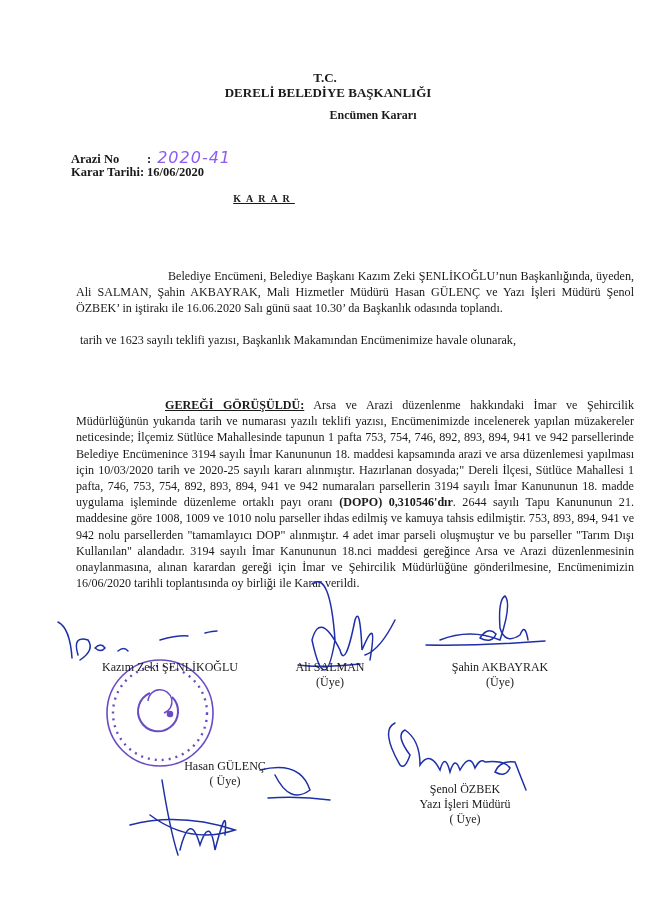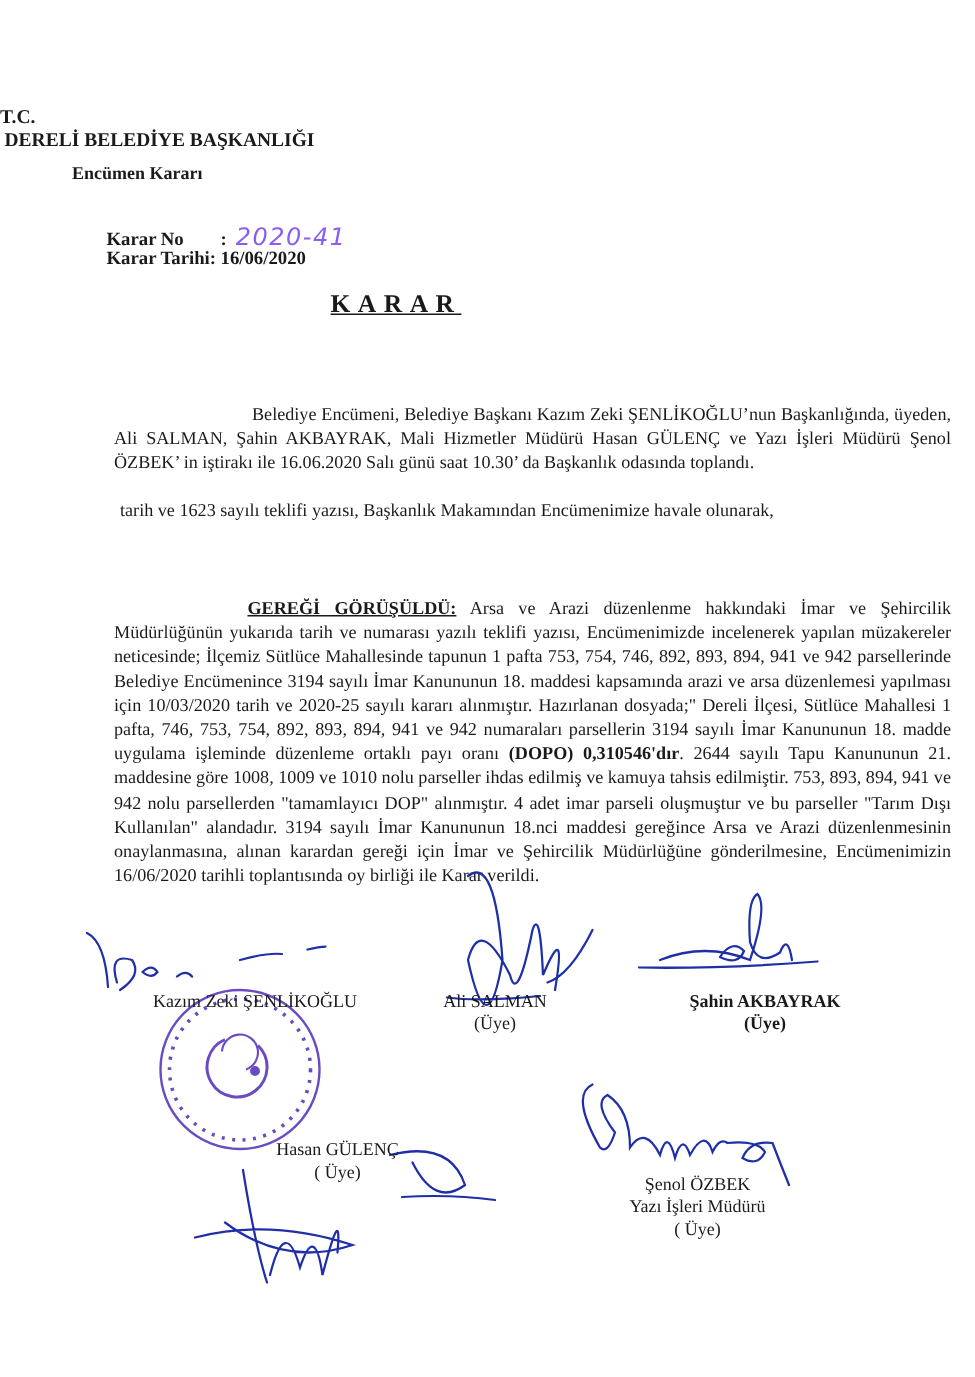--- a/index.html
+++ b/index.html
@@ -1,56 +1,56 @@
 <!DOCTYPE html>
 <html><head>
 <meta charset="utf-8">
 <style>
   html, body { margin: 0; padding: 0; background: #ffffff; }
   body { width: 650px; height: 918px; position: relative; overflow: hidden;
          font-family: "Liberation Serif", "DejaVu Serif", serif; color: #1a1a1a; }
   .abs { position: absolute; }
-  .header { left: 0; width: 650px; font-weight: bold; }
+  .header { left: 0; width: 650px; text-align: center; font-weight: bold; }
   .h1 { top: 70px; font-size: 13px; }
   .h2 { top: 85px; font-size: 13px; left: 3px; }
   .h3 { top: 108px; font-size: 12px; padding-left: 48px; }
   .meta { left: 71px; font-weight: bold; font-size: 12.5px; }
   .meta1 { top: 148px; }
   .meta2 { top: 165px; }
   .meta .lbl { display: inline-block; width: 76px; }
   .hand { font-family: "DejaVu Sans", sans-serif; font-weight: normal; font-size: 16px;
           color: #8b5cf6; font-style: italic; letter-spacing: 1px; margin-left: 6px; }
   .karar-title { top: 193px; left: 0; width: 520px; text-align: center; font-weight: bold;
-                 font-size: 17px; letter-spacing: 5px; text-decoration: underline; padding-left: 8px; box-sizing: border-box;}
+                 font-size: 10px; letter-spacing: 5px; text-decoration: underline; padding-left: 8px; box-sizing: border-box;}
   .para { left: 76px; width: 558px; font-size: 12.1px; line-height: 16.2px; text-align: justify; margin-top: 40px; }
   .p1 { top: 228px; }
   .p2 { top: 292px; }
   .p3 { top: 357px; }
   .p2 .l2 { display:block; margin-left: 4px; text-align: left; }
   .indent1 { display: inline-block; width: 92px; }
   .indent2 { display: inline-block; width: 89px; }
   .indent3 { display: inline-block; width: 89px; }
   .ul-bold { font-weight: bold; text-decoration: underline; }
   .sig { font-size: 12px; text-align: center; line-height: 15px; }
   .sig1 { left: 80px; top: 660px; width: 180px; }
   .sig2 { left: 290px; top: 660px; width: 80px; }
-  .sig3 { left: 440px; top: 660px; width: 140px; font-weight: bold; }
+  .sig3 { left: 430px; top: 660px; width: 140px; }
   .sig4 { left: 170px; top: 759px; width: 110px; }
   .sig5 { left: 395px; top: 782px; width: 140px; }
   svg.ink { position: absolute; left: 0; top: 0; }
 </style>
 </head>
 <body>
 
 <div class="abs header h1">T.C.</div>
 <div class="abs header h2">DERELİ BELEDİYE BAŞKANLIĞI</div>
 <div class="abs header h3">Encümen Kararı</div>
 
 <div class="abs meta meta1">
-  <span class="lbl">Karar No</span><span>:</span><span class="hand">2020-41</span>
+  <span class="lbl">Arazi No</span><span>:</span><span class="hand">2020-41</span>
 </div>
 <div class="abs meta meta2">
   <span class="lbl">Karar Tarihi:</span><span>16/06/2020</span>
 </div>
 
 <div class="abs karar-title">KARAR</div>
 
 <div class="abs para p1"><span class="indent1"></span><span>Belediye Encümeni, Belediye Başkanı Kazım Zeki ŞENLİKOĞLU’nun Başkanlığında, üyeden, Ali SALMAN, Şahin AKBAYRAK, Mali Hizmetler Müdürü Hasan GÜLENÇ ve Yazı İşleri Müdürü Şenol ÖZBEK’ in iştirakı ile 16.06.2020 Salı günü saat 10.30’ da Başkanlık odasında toplandı.</span></div>
 
 <div class="abs para p2">

